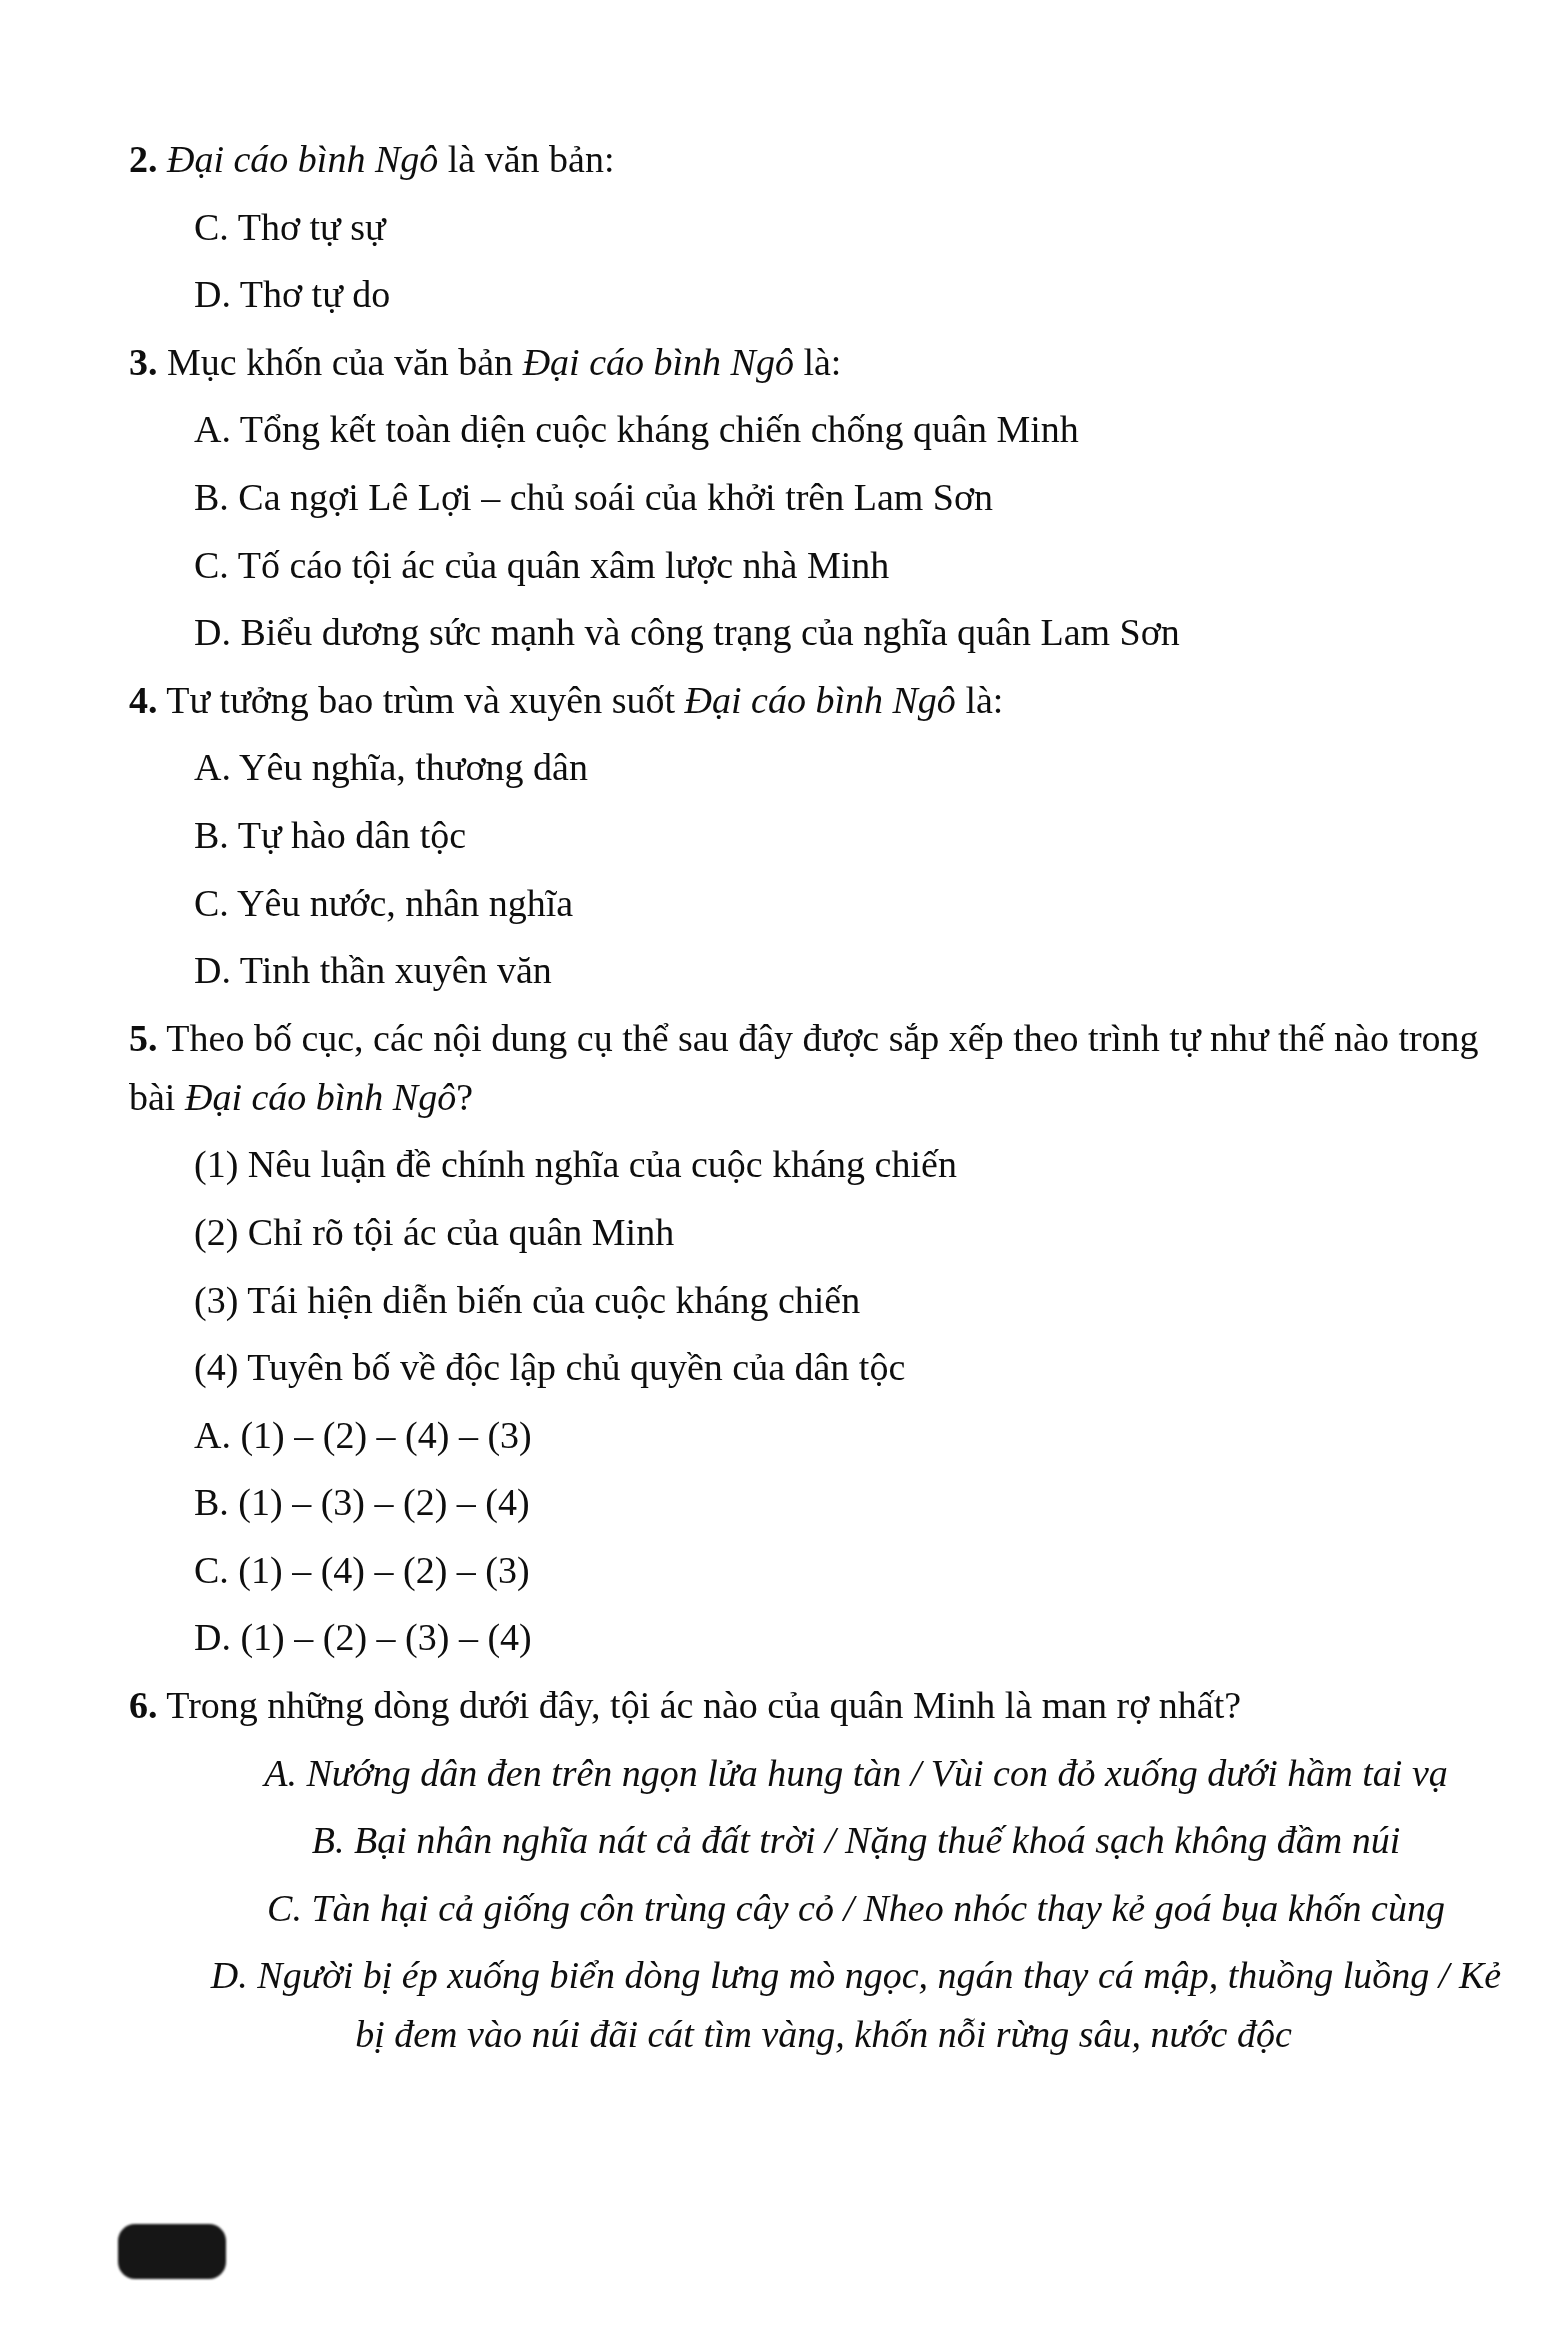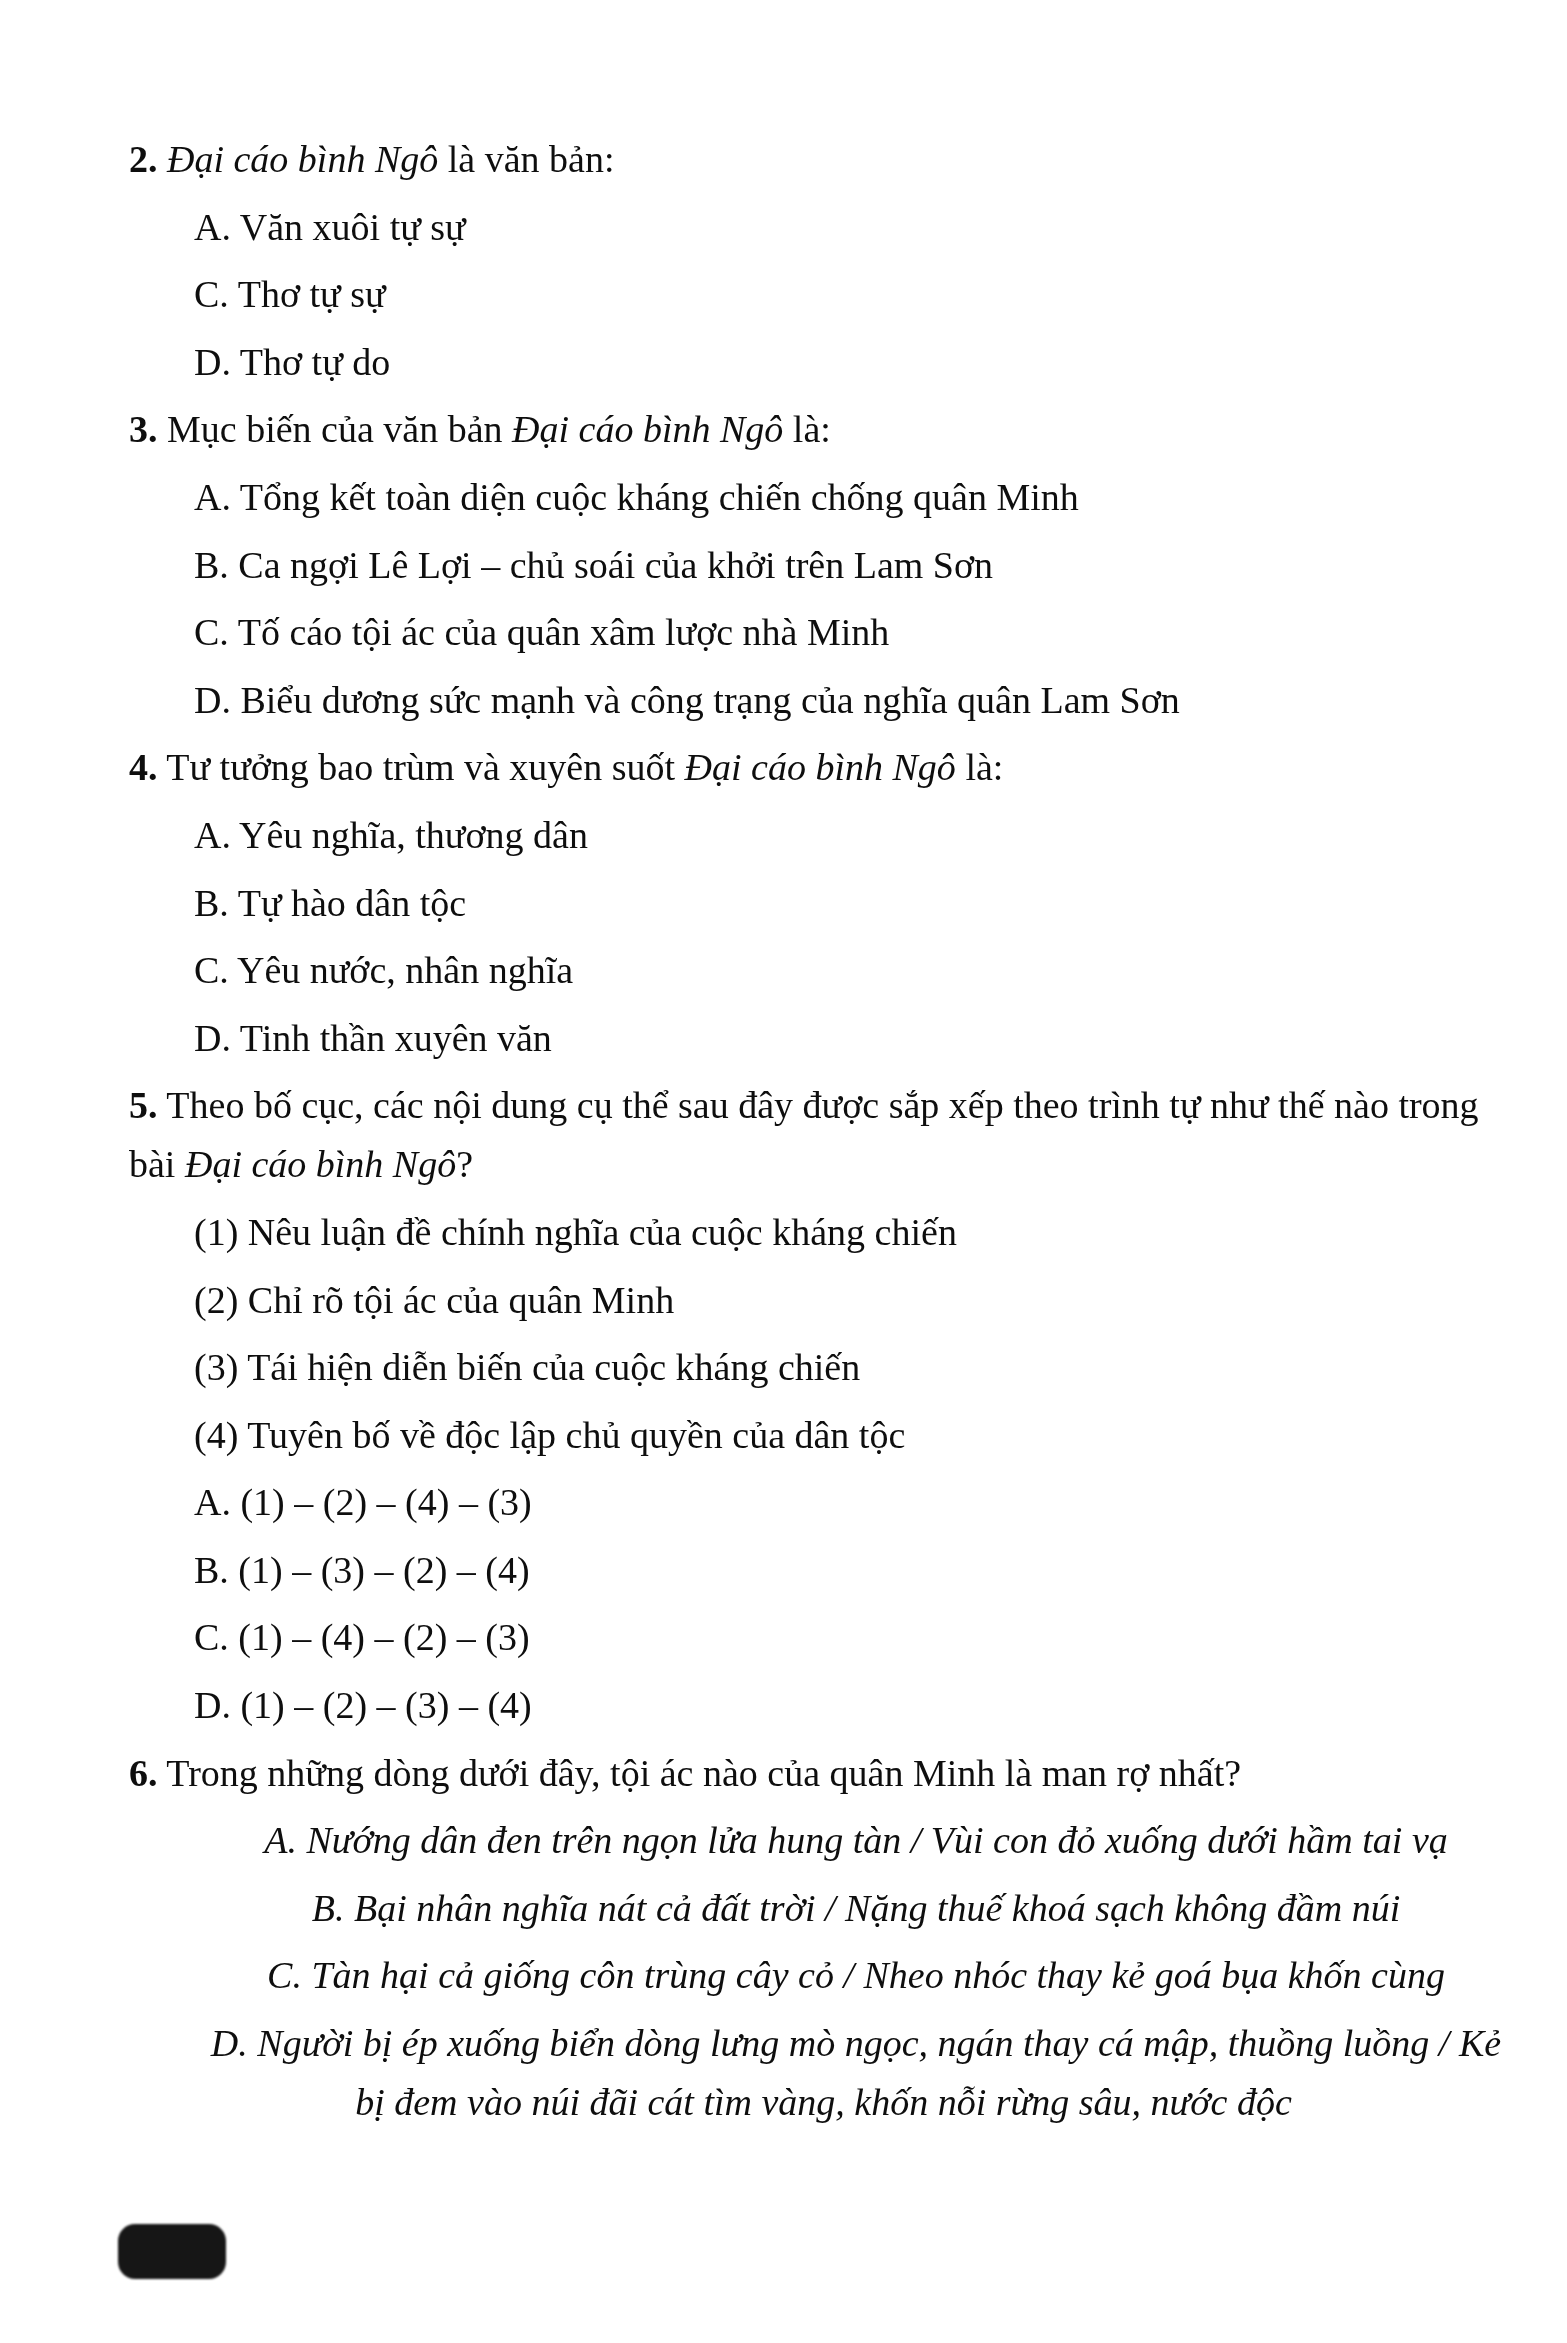--- a/index.html
+++ b/index.html
@@ -39,27 +39,26 @@
     filter: blur(1.1px);
   }
 </style>
 </head>
 <body>
 
 <div class="page">
 
   <section>
     <p class="q-heading"><span class="q-num">2.</span><span> </span><em>Đại cáo bình Ngô</em><span> là văn bản:</span></p>
-    <p class="option"><span class="opt-label">A.</span> <span>Văn xuôi tự sự</span></p>
     <p class="option"><span class="opt-label">C.</span> <span>Thơ tự sự</span></p>
     <p class="option"><span class="opt-label">D.</span> <span>Thơ tự do</span></p>
   </section>
 
   <section>
-    <p class="q-heading"><span class="q-num">3.</span><span> Mục biến của văn bản </span><em>Đại cáo bình Ngô</em><span> là:</span></p>
+    <p class="q-heading"><span class="q-num">3.</span><span> Mục khốn của văn bản </span><em>Đại cáo bình Ngô</em><span> là:</span></p>
     <p class="option"><span class="opt-label">A.</span> <span>Tổng kết toàn diện cuộc kháng chiến chống quân Minh</span></p>
     <p class="option"><span class="opt-label">B.</span> <span>Ca ngợi Lê Lợi – chủ soái của khởi trên Lam Sơn</span></p>
     <p class="option"><span class="opt-label">C.</span> <span>Tố cáo tội ác của quân xâm lược nhà Minh</span></p>
     <p class="option"><span class="opt-label">D.</span> <span>Biểu dương sức mạnh và công trạng của nghĩa quân Lam Sơn</span></p>
   </section>
 
   <section>
     <p class="q-heading"><span class="q-num">4.</span><span> Tư tưởng bao trùm và xuyên suốt </span><em>Đại cáo bình Ngô</em><span> là:</span></p>
     <p class="option"><span class="opt-label">A.</span> <span>Yêu nghĩa, thương dân</span></p>
     <p class="option"><span class="opt-label">B.</span> <span>Tự hào dân tộc</span></p>

